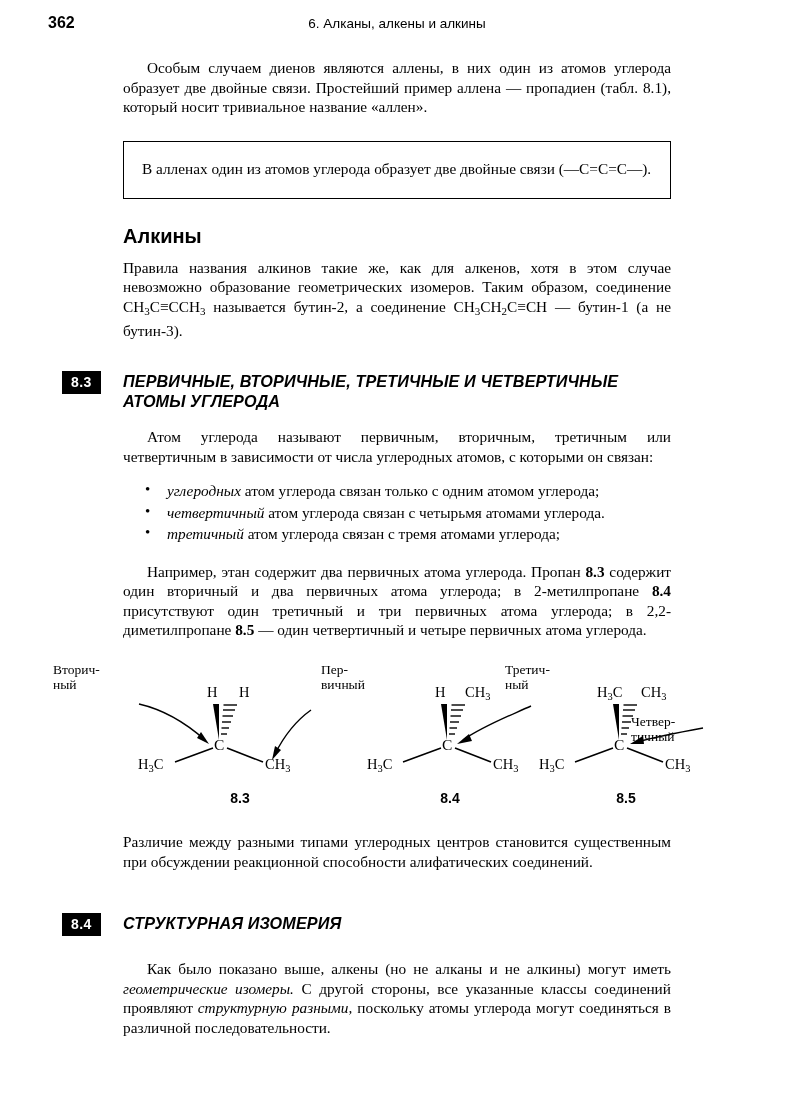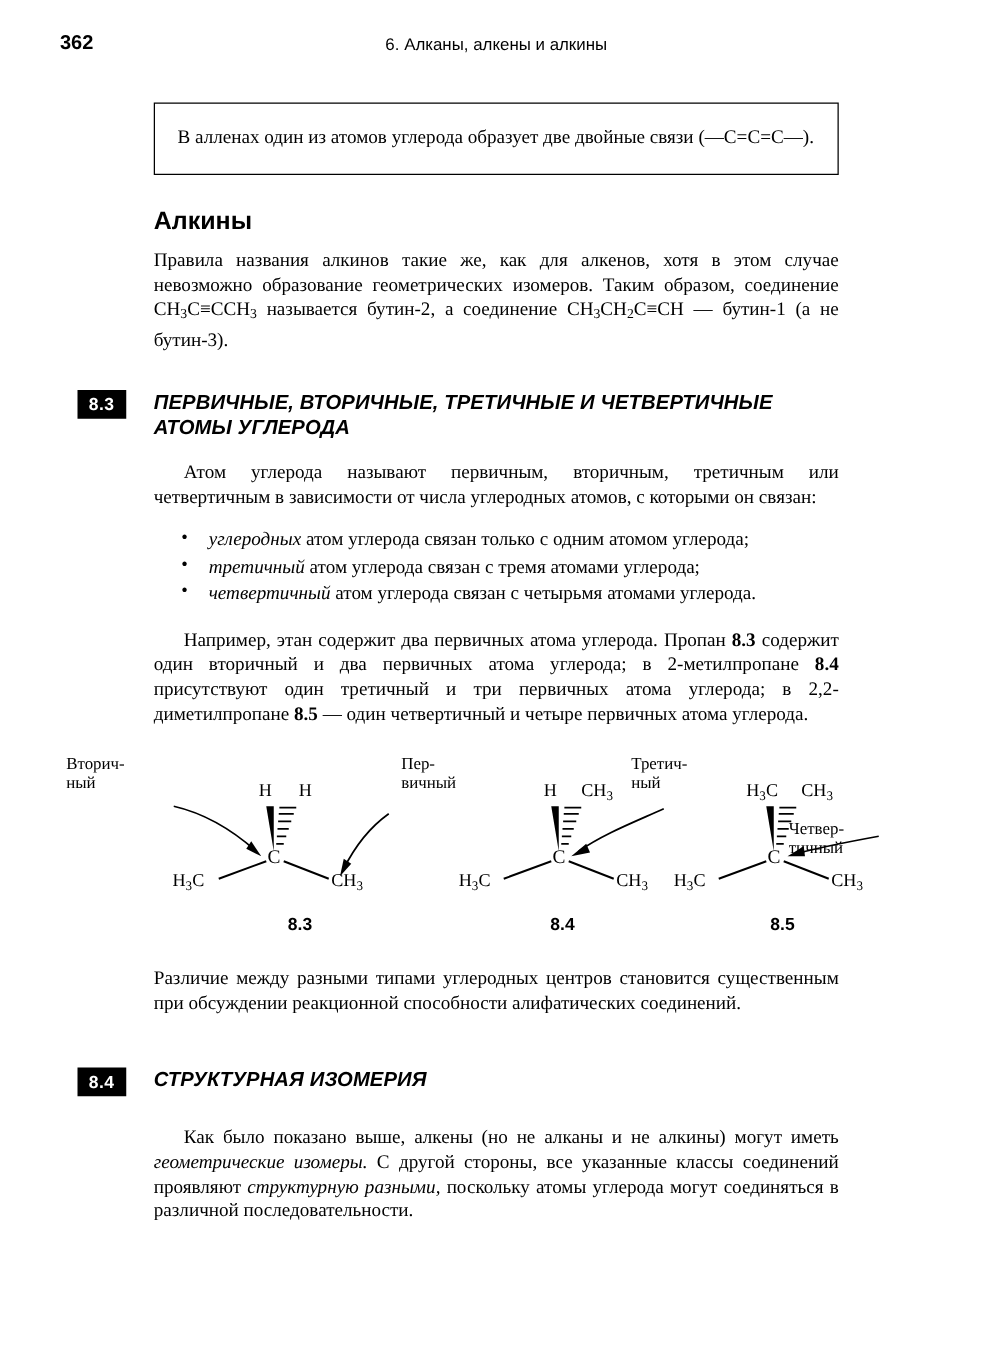--- a/index.html
+++ b/index.html
@@ -19,21 +19,21 @@
     position: relative;
     width: 794px;
     height: 1093px;
     box-sizing: border-box;
     padding: 0;
   }
 
   
   .header {
     position: absolute;
-    top: 26px;
+    top: 14px;
     left: 0;
     width: 794px;
     height: 24px;
   }
   .page-number {
     position: absolute;
     left: 48px;
     top: 0;
     font-family: "Liberation Sans", sans-serif;
     font-weight: bold;
@@ -170,40 +170,41 @@
 
 <div class="page">
 
   <div class="header">
     <div class="page-number">362</div>
     <div class="chapter-title">6. Алканы, алкены и алкины</div>
   </div>
 
   <div class="content">
 
+    <p class="para indent">Особым случаем диенов являются аллены, в них один из атомов углерода образует две двойные связи. Простейший пример аллена — пропадиен (табл. 8.1), который носит тривиальное название «аллен».</p>
 
     <div class="box">
       <span>В алленах один из атомов углерода образует две двойные связи (—C=C=C—).</span>
     </div>
 
     <div class="sub-head">Алкины</div>
 
     <p class="para">Правила названия алкинов такие же, как для алкенов, хотя в этом случае невозможно образование геометрических изомеров. Таким образом, соединение CH<sub>3</sub>C≡CCH<sub>3</sub> называется бутин-2, а соединение CH<sub>3</sub>CH<sub>2</sub>C≡CH — бутин-1 (а не бутин-3).</p>
 
     <div class="section">
       <span class="sec-num">8.3</span>
       <div class="sec-title">ПЕРВИЧНЫЕ, ВТОРИЧНЫЕ, ТРЕТИЧНЫЕ И ЧЕТВЕРТИЧНЫЕ АТОМЫ УГЛЕРОДА</div>
     </div>
 
     <p class="para indent" style="margin-top:16px">Атом углерода называют первичным, вторичным, третичным или четвертичным в зависимости от числа углеродных атомов, с которыми он связан:</p>
 
     <ul class="bullets">
       <li><span class="it">углеродных</span><span> атом углерода связан только с одним атомом углерода;</span></li>
+      <li><span class="it">четвертичный</span><span> атом углерода связан с четырьмя атомами углерода.</span></li>
       <li><span class="it">третичный</span><span> атом углерода связан с тремя атомами углерода;</span></li>
-      <li><span class="it">четвертичный</span><span> атом углерода связан с четырьмя атомами углерода.</span></li>
     </ul>
 
     <p class="para indent" style="margin-top:17px">Например, этан содержит два первичных атома углерода. Пропан <b>8.3</b> содержит один вторичный и два первичных атома углерода; в 2-метилпропане <b>8.4</b> присутствуют один третичный и три первичных атома углерода; в 2,2-диметилпропане <b>8.5</b> — один четвертичный и четыре первичных атома углерода.</p>
 
     <div class="figure">
 
       <div class="fig-label" style="left:0px; top:0px;">Вторич-<br>ный</div>
 
       <div class="mol" style="left:82px;">
         <svg class="bonds" width="210" height="160">

